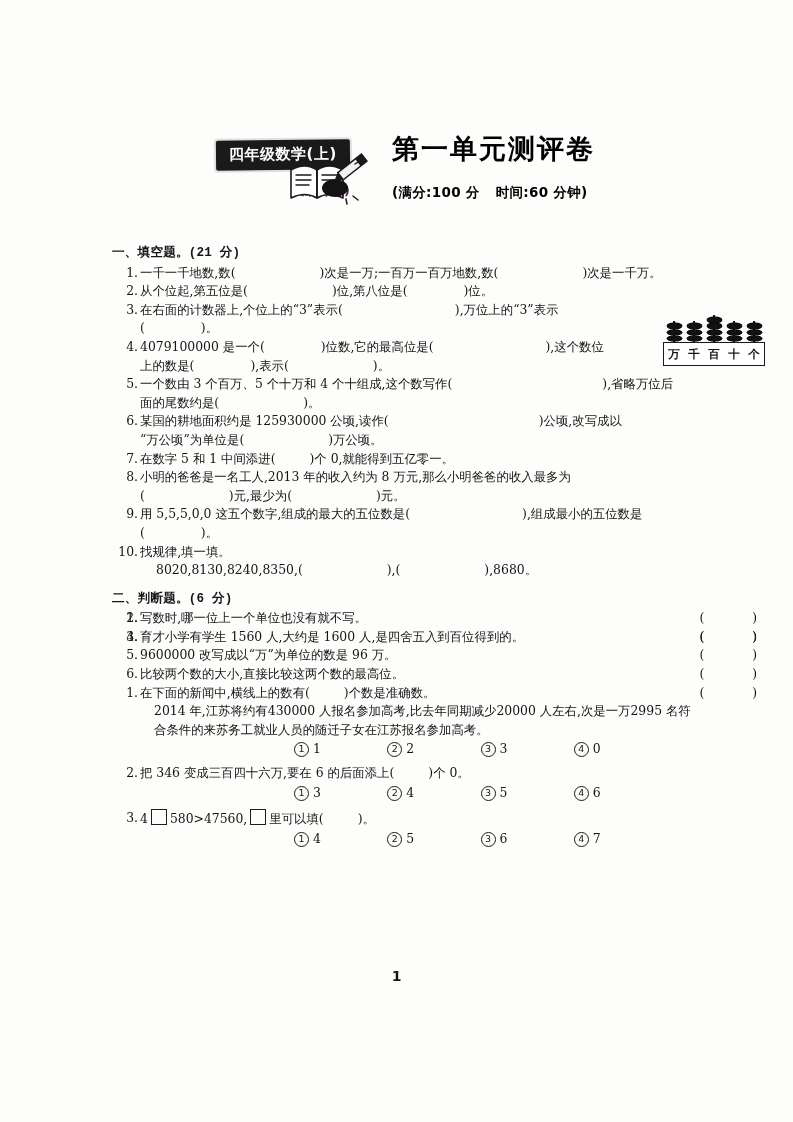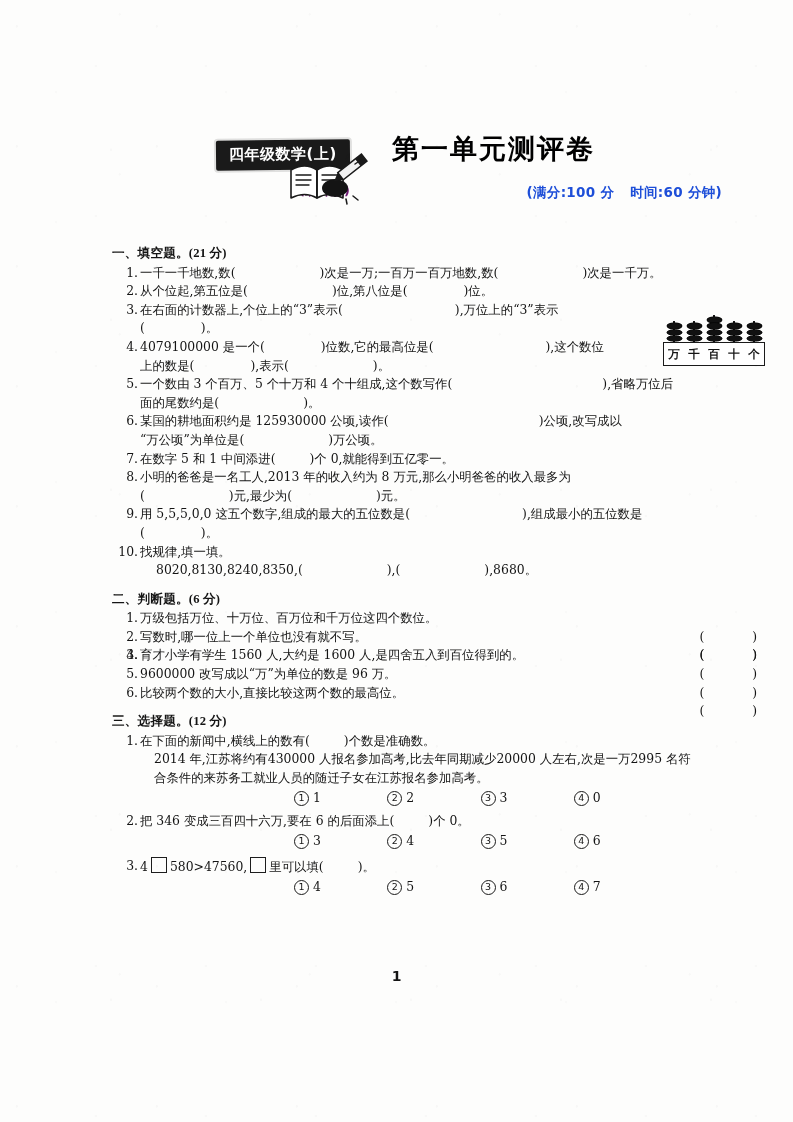--- a/index.html
+++ b/index.html
@@ -90,38 +90,37 @@
     font-size: 27px;
     letter-spacing: 2px;
     color: #000000;
     margin: 0 0 2px 0;
     line-height: 1.25;
   }
   .sub-title {
     font-family: "DejaVu Sans", "Liberation Sans", sans-serif;
     font-weight: bold;
     font-size: 13.5px;
-    color: #1d4ed8;
+    color: #000000;
     margin-top: 18px;
     letter-spacing: .3px;
-    text-align: right;
   }
   .sub-title .gap { display: inline-block; width: 16px; }
 
   
   .content {
     position: absolute;
     left: 0; right: 0;
     top: 244px;
     bottom: 0;
     font-size: 12.4px;
     line-height: 18.6px;
   }
   .sec-head {
-    font-family: Liberation Serif, serif;
+    font-family: Liberation Mono, monospace;
     font-weight: bold;
     font-size: 12.6px;
     margin: 0 0 1px 0;
     padding-left: 112px;
     letter-spacing: .2px;
   }
   .qlist { margin: 0; padding: 0; list-style: none; }
   .q {
     position: relative;
     padding-left: 140px;
@@ -394,21 +393,20 @@
         <span class="num wide">10.</span>
         <span class="q-line"><span>找规律,填一填。</span></span>
         <span class="q-line" style="padding-left:16px;"><span>8020,8130,8240,8350,(</span><span class="blank b-lg"></span><span>),(</span><span class="blank b-lg"></span><span>),8680。</span></span>
       </li>
     </ul>
 
     <div class="sec-head" style="margin-top:10px;">二、判断题。(6 分)</div>
     <ul class="qlist">
       <li class="q tf">
         <span class="num">1.</span>
-        <span class="q-line">万级包括万位、十万位、百万位和千万位这四个数位。</span>
         <span class="ans">(  )</span>
       </li>
       <li class="q tf">
         <span class="num">2.</span>
         <span class="q-line">写数时,哪一位上一个单位也没有就不写。</span>
         <span class="ans">(  )</span>
       </li>
       <li class="q tf">
         <span class="num">3.</span>
         <span class="ans">(  )</span>
@@ -423,21 +421,20 @@
         <span class="q-line">9600000 改写成以“万”为单位的数是 96 万。</span>
         <span class="ans">(  )</span>
       </li>
       <li class="q tf">
         <span class="num">6.</span>
         <span class="q-line">比较两个数的大小,直接比较这两个数的最高位。</span>
         <span class="ans">(  )</span>
       </li>
     </ul>
 
-    <div class="sec-head" style="margin-top:10px;">三、选择题。(12 分)</div>
     <ul class="qlist">
 
       <li class="q">
         <span class="num">1.</span>
         <span class="q-line"><span>在下面的新闻中,横线上的数有(</span><span class="blank b-sm"></span><span>)个数是准确数。</span></span>
         <span class="q-line news"><span>2014 年,江苏将约有</span><span class="ul-num">430000</span><span> 人报名参加高考,比去年同期减少</span><span class="ul-num">20000</span><span> 人左右,次是一万</span><span class="ul-num">2995</span><span> 名符合条件的来苏务工就业人员的随迁子女在江苏报名参加高考。</span></span>
         <span class="choices">
           <span class="opt"><span class="circnum">1</span><span>1</span></span>
           <span class="opt"><span class="circnum">2</span><span>2</span></span>
           <span class="opt"><span class="circnum">3</span><span>3</span></span>

